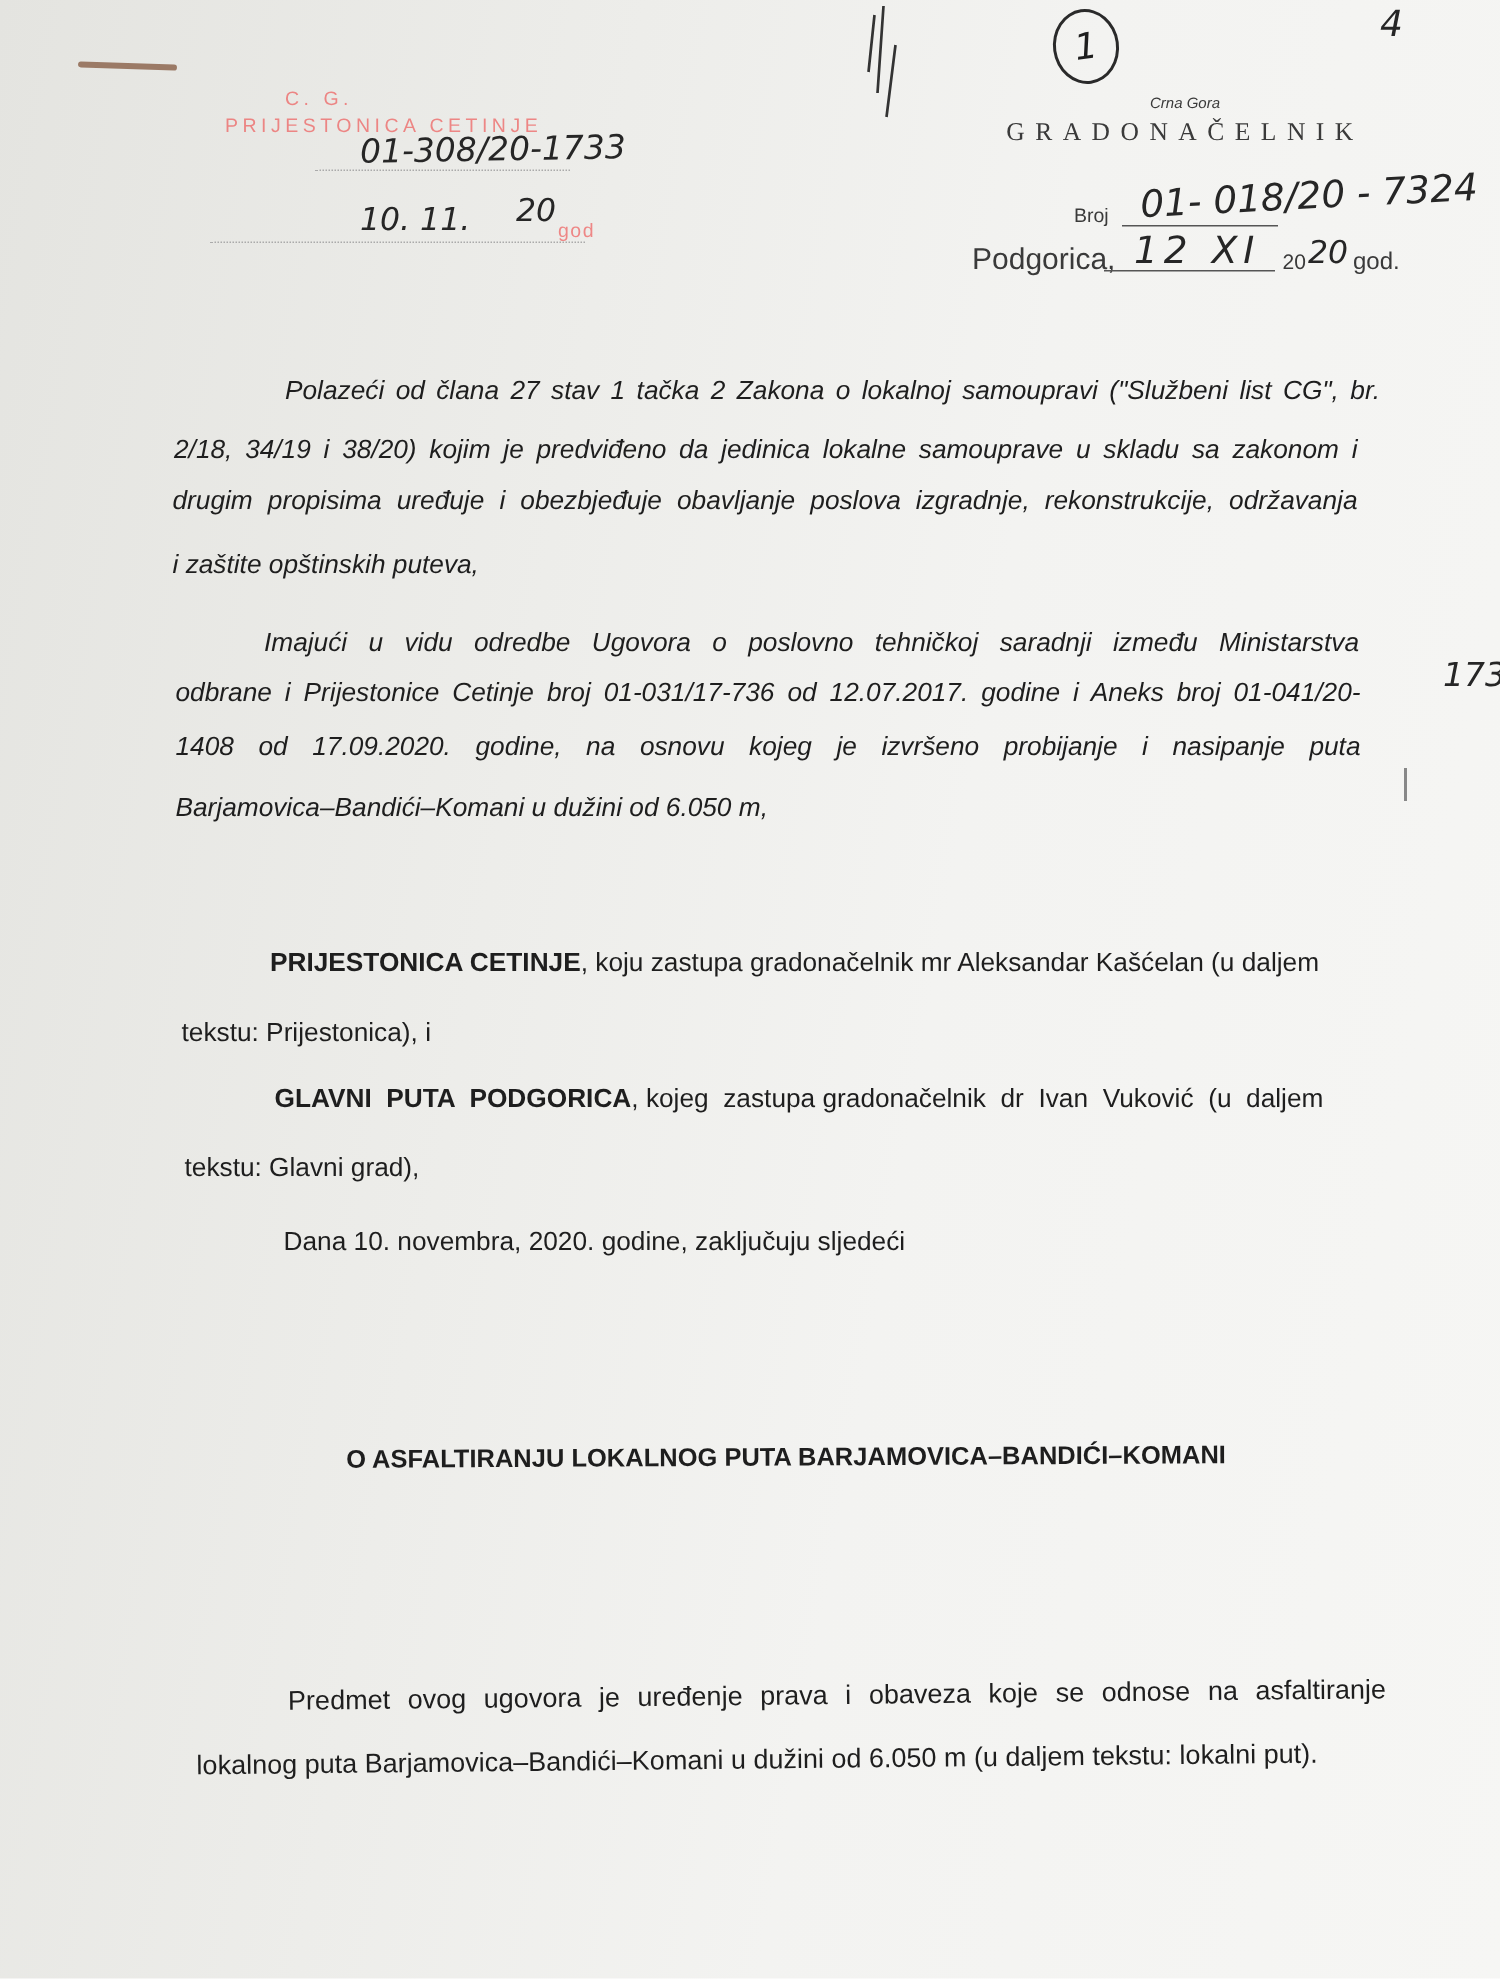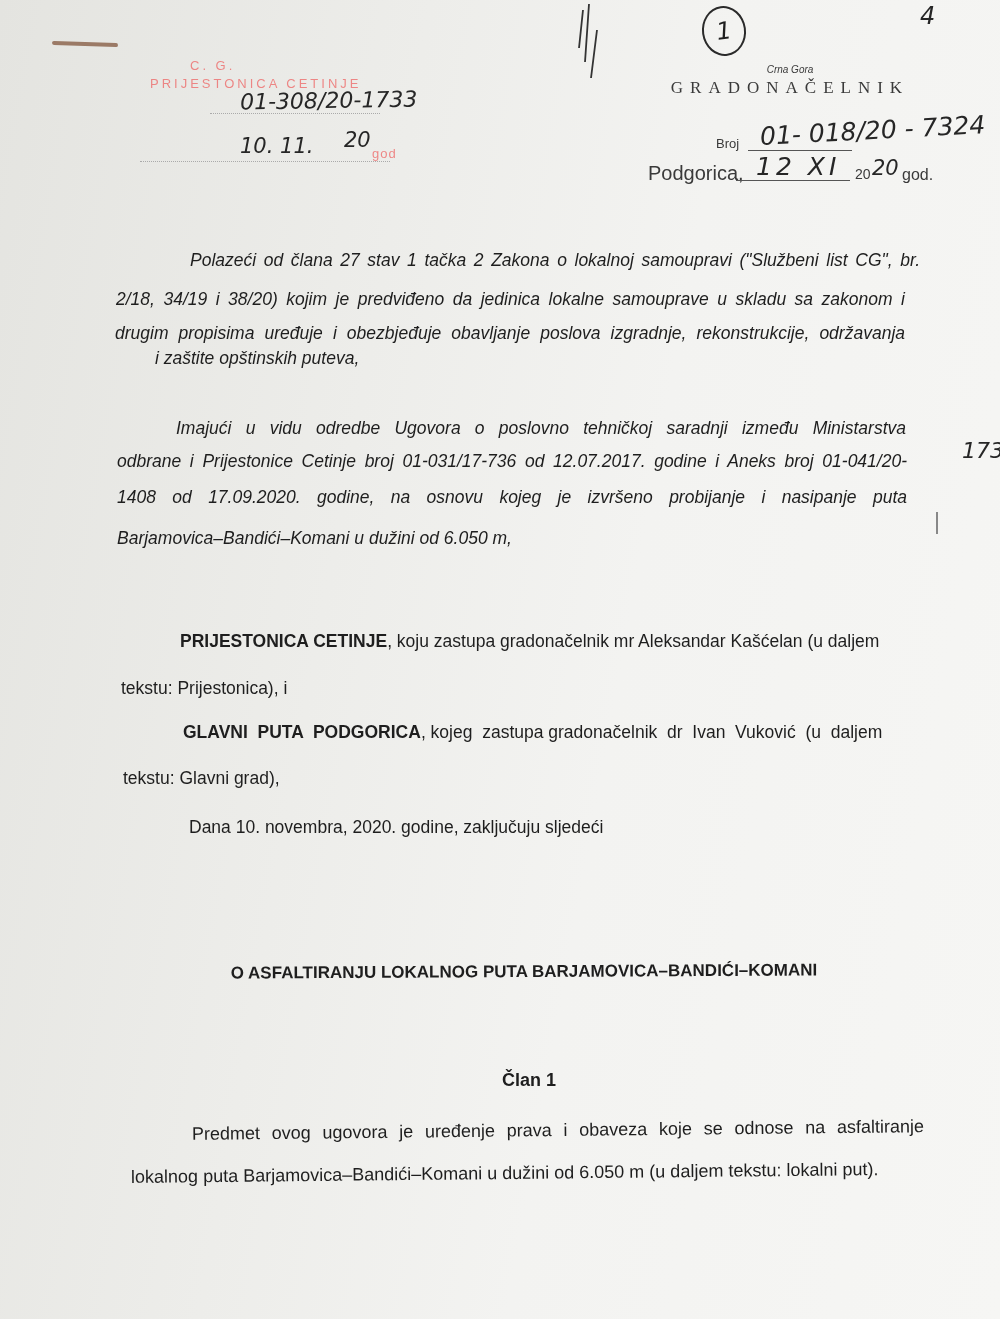--- a/index.html
+++ b/index.html
@@ -87,21 +87,21 @@
   <div class="uline" style="left:736px; top:180px; width:114px;"></div>
   <div class="hand" style="left:756px; top:152px; font-size:25px; letter-spacing:4px;text-align:right;">12 XI</div>
   <div class="stamp-row" style="left:855px; top:166px; font-size:14px;">20</div>
   <div class="hand" style="left:872px; top:156px; font-size:21px;">20</div>
   <div class="stamp-row" style="left:902px; top:166px; font-size:16px;">god.</div>
 
   <div>
     <div class="line it" style="left:172px; top:250px; width:730px; text-align:justify; text-align-last:justify;margin-left:18px;">Polazeći od člana 27 stav 1 tačka 2 Zakona o lokalnoj samoupravi ("Službeni list CG", br.</div>
     <div class="line it" style="left:116px; top:289px; width:789px; text-align:justify; text-align-last:justify;">2/18, 34/19 i 38/20) kojim je predviđeno da jedinica lokalne samouprave u skladu sa zakonom i</div>
     <div class="line it" style="left:115px; top:323px; width:790px; text-align:justify; text-align-last:justify;">drugim propisima uređuje i obezbjeđuje obavljanje poslova izgradnje, rekonstrukcije, održavanja</div>
-    <div class="line it" style="left:115px; top:348px;margin-left:40px;">i zaštite opštinskih puteva,</div>
+    <div class="line it" style="left:115px; top:366px;">i zaštite opštinskih puteva,</div>
   </div>
 
   <div>
     <div class="line it" style="left:176px; top:418px; width:730px; text-align:justify; text-align-last:justify;">Imajući u vidu odredbe Ugovora o poslovno tehničkoj saradnji između Ministarstva</div>
     <div class="line it" style="left:117px; top:451px; width:790px; text-align:justify; text-align-last:justify;">odbrane i Prijestonice Cetinje broj 01-031/17-736 od 12.07.2017. godine i Aneks broj 01-041/20-</div>
     <div class="line it" style="left:117px; top:487px; width:790px; text-align:justify; text-align-last:justify;">1408 od 17.09.2020. godine, na osnovu kojeg je izvršeno probijanje i nasipanje puta</div>
     <div class="line it" style="left:117px; top:528px;">Barjamovica–Bandići–Komani u dužini od 6.050 m,</div>
   </div>
 
   <div class="hand margin-note">173</div>
@@ -118,17 +118,16 @@
     <div class="line" style="left:183px; top:722px;">
       <span class="bold" style="white-space:pre;">GLAVNI  PUTA  PODGORICA</span><span style="white-space:pre;">, kojeg  zastupa gradonačelnik  dr  Ivan  Vuković  (u  daljem</span>
     </div>
     <div class="line" style="left:123px; top:768px;">tekstu: Glavni grad),</div>
   </div>
 
   <div class="line" style="left:189px; top:817px;">Dana 10. novembra, 2020. godine, zaključuju sljedeći</div>
 
   <div class="center" style="top:962px; left:48px; transform:rotate(-0.3deg);">O ASFALTIRANJU LOKALNOG PUTA BARJAMOVICA–BANDIĆI–KOMANI</div>
 
-  <div class="center" style="top:1070px; left:58px; font-size:18px;">Član 1</div>
   <div class="line" style="left:192px; top:1120px; width:732px; text-align:justify; text-align-last:justify; font-size:18px; white-space:pre; transform:rotate(-0.6deg);">Predmet  ovog  ugovora  je  uređenje  prava  i  obaveza  koje  se  odnose  na  asfaltiranje</div>
   <div class="line" style="left:131px; top:1163px; font-size:18px; transform:rotate(-0.6deg);">lokalnog puta Barjamovica–Bandići–Komani u dužini od 6.050 m (u daljem tekstu: lokalni put).</div>
 
 </div>
 
 </body></html>

